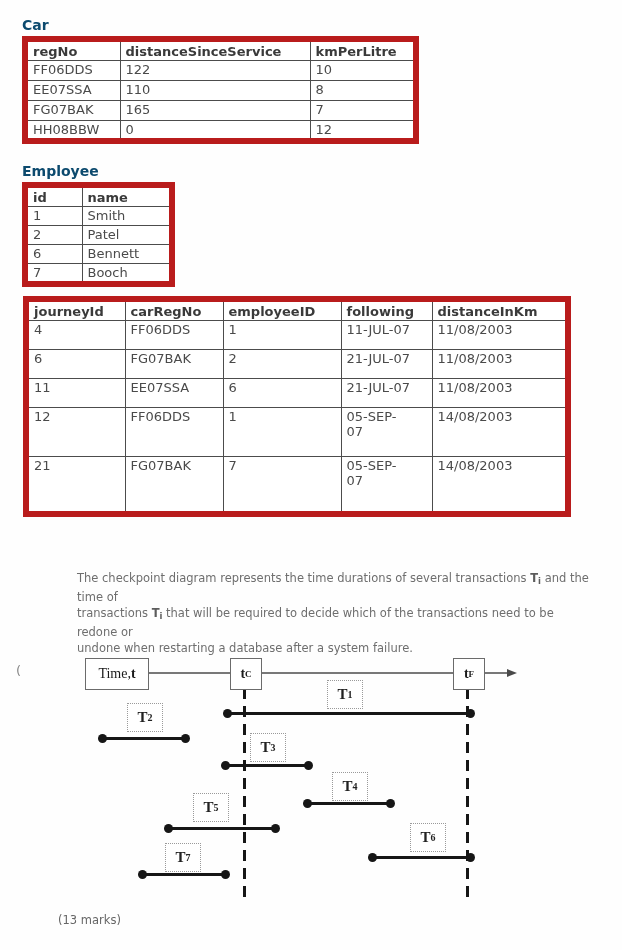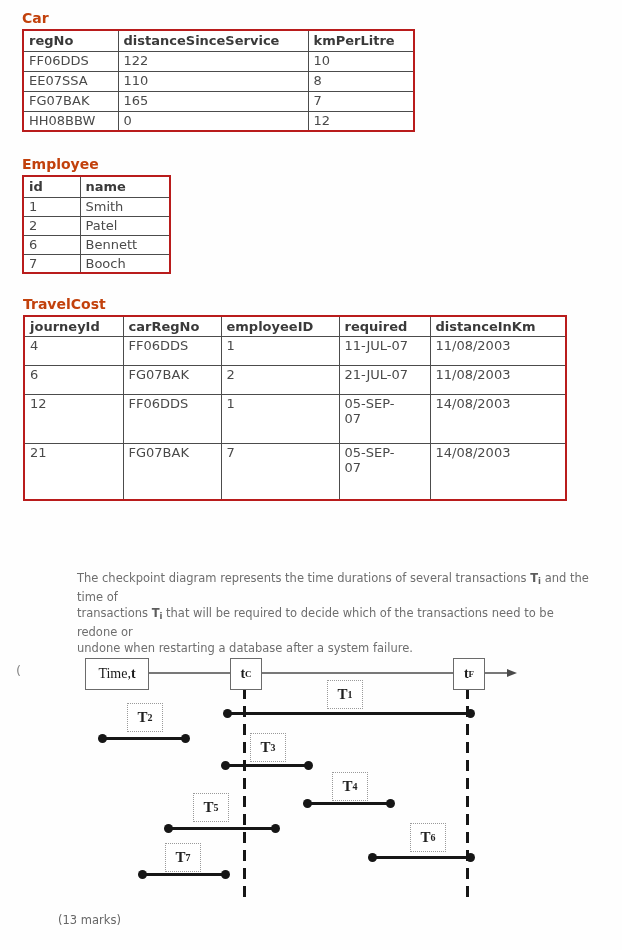--- a/index.html
+++ b/index.html
@@ -1,21 +1,21 @@
 <!DOCTYPE html>
 <html><head>
 <meta charset="utf-8">
 <style>
   html,body{margin:0;padding:0;background:#fff;}
   #page{position:relative;width:622px;height:950px;background:#fefefe;overflow:hidden;
         font-family:"DejaVu Sans",sans-serif;}
   
   .sec{position:absolute;}
-  .tbl-title{font:bold 14px "DejaVu Sans",sans-serif;color:#c2410c;margin:0 0 3px 0;}
-  table.data{border-collapse:collapse;table-layout:fixed;border:2px solid #b91c1c;background:#fff;}
+  .tbl-title{font:bold 14px "DejaVu Sans",sans-serif;color:#0c4a6e;margin:7px 0 3px 0;}
+  table.data{border-collapse:collapse;table-layout:fixed;border:6px solid #b91c1c;background:#fff;}
   table.data th,table.data td{border:1px solid #4c4c4c;font-family:"DejaVu Sans",sans-serif;
         font-size:13px;color:#4a4a4a;text-align:left;vertical-align:top;
         padding:1px 4px 1px 5px;white-space:pre-line;overflow:hidden;}
   table.data th{font-weight:bold;color:#3a3a3a;padding-top:2px;}
   
   #q-title{position:absolute;left:48px;top:544px;font-size:13px;color:#565656;}
   #q-title .qt-bold{font-weight:bold;}
   #q-body{position:absolute;left:77px;top:570px;width:512px;font-size:11.5px;
           color:#6e6e6e;line-height:16px;}
   .qseg-b{font-weight:bold;color:#5c5c5c;}
@@ -113,53 +113,59 @@
               <td>Bennett</td>
             </tr>
             <tr style="height: 19px;">
               <td>7</td>
               <td>Booch</td>
             </tr>
           </tbody>
         </table>
       </div>
       <div class="sec" style="left: 23px; top: 296px;">
-        <div class="tbl-title">TravelCost</div>
         <table class="data" style="width: 542px;">
           <colgroup>
             <col style="width: 99px;">
             <col style="width: 98px;">
             <col style="width: 118px;">
             <col style="width: 91px;">
             <col style="width: 136px;">
           </colgroup>
           <thead>
             <tr style="height: 20px;">
               <th>journeyId</th>
               <th>carRegNo</th>
               <th>employeeID</th>
-              <th>required</th>
+              <th>following</th>
               <th>distanceInKm</th>
             </tr>
           </thead>
           <tbody>
             <tr style="height: 29px;">
               <td>4</td>
               <td>FF06DDS</td>
               <td>1</td>
               <td>11-JUL-07</td>
               <td>11/08/2003</td>
             </tr>
             <tr style="height: 29px;">
               <td>6</td>
               <td>FG07BAK</td>
               <td>2</td>
               <td>21-JUL-07</td>
               <td>11/08/2003</td>
             </tr>
+            <tr style="height: 29px;">
+              <td>11</td>
+              <td>EE07SSA</td>
+              <td>6</td>
+              <td>21-JUL-07</td>
+              <td>11/08/2003</td>
+            </tr>
             <tr style="height: 49px;">
               <td>12</td>
               <td>FF06DDS</td>
               <td>1</td>
               <td>05-SEP-
 07</td>
               <td>14/08/2003</td>
             </tr>
             <tr style="height: 57px;">
               <td>21</td>

